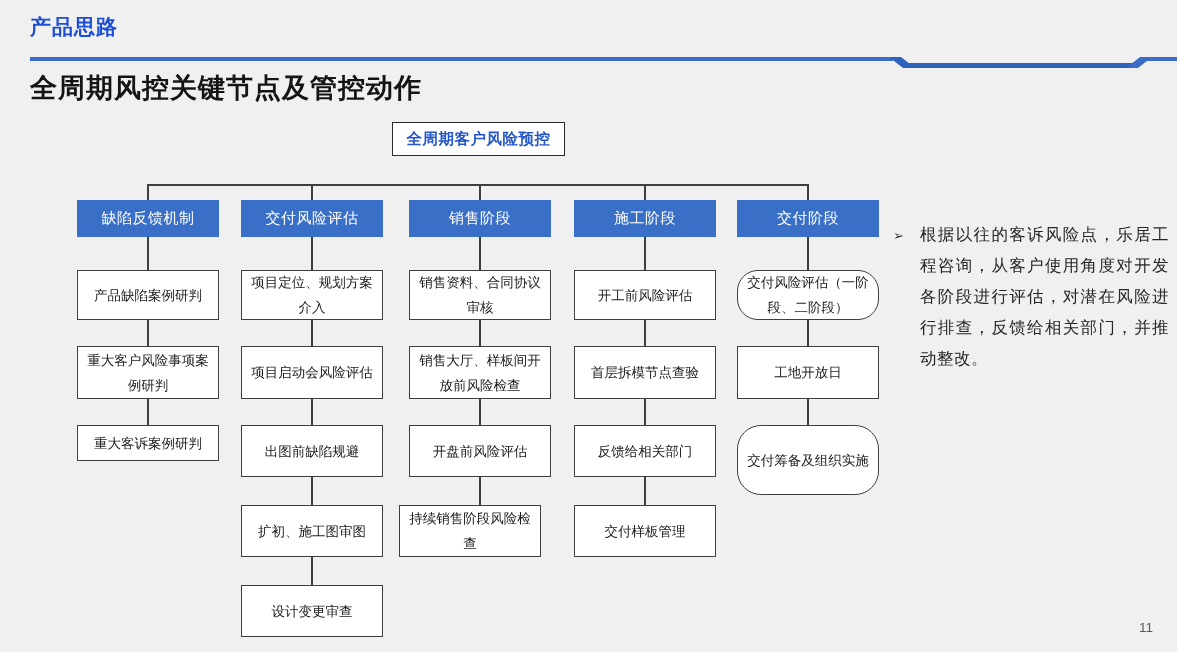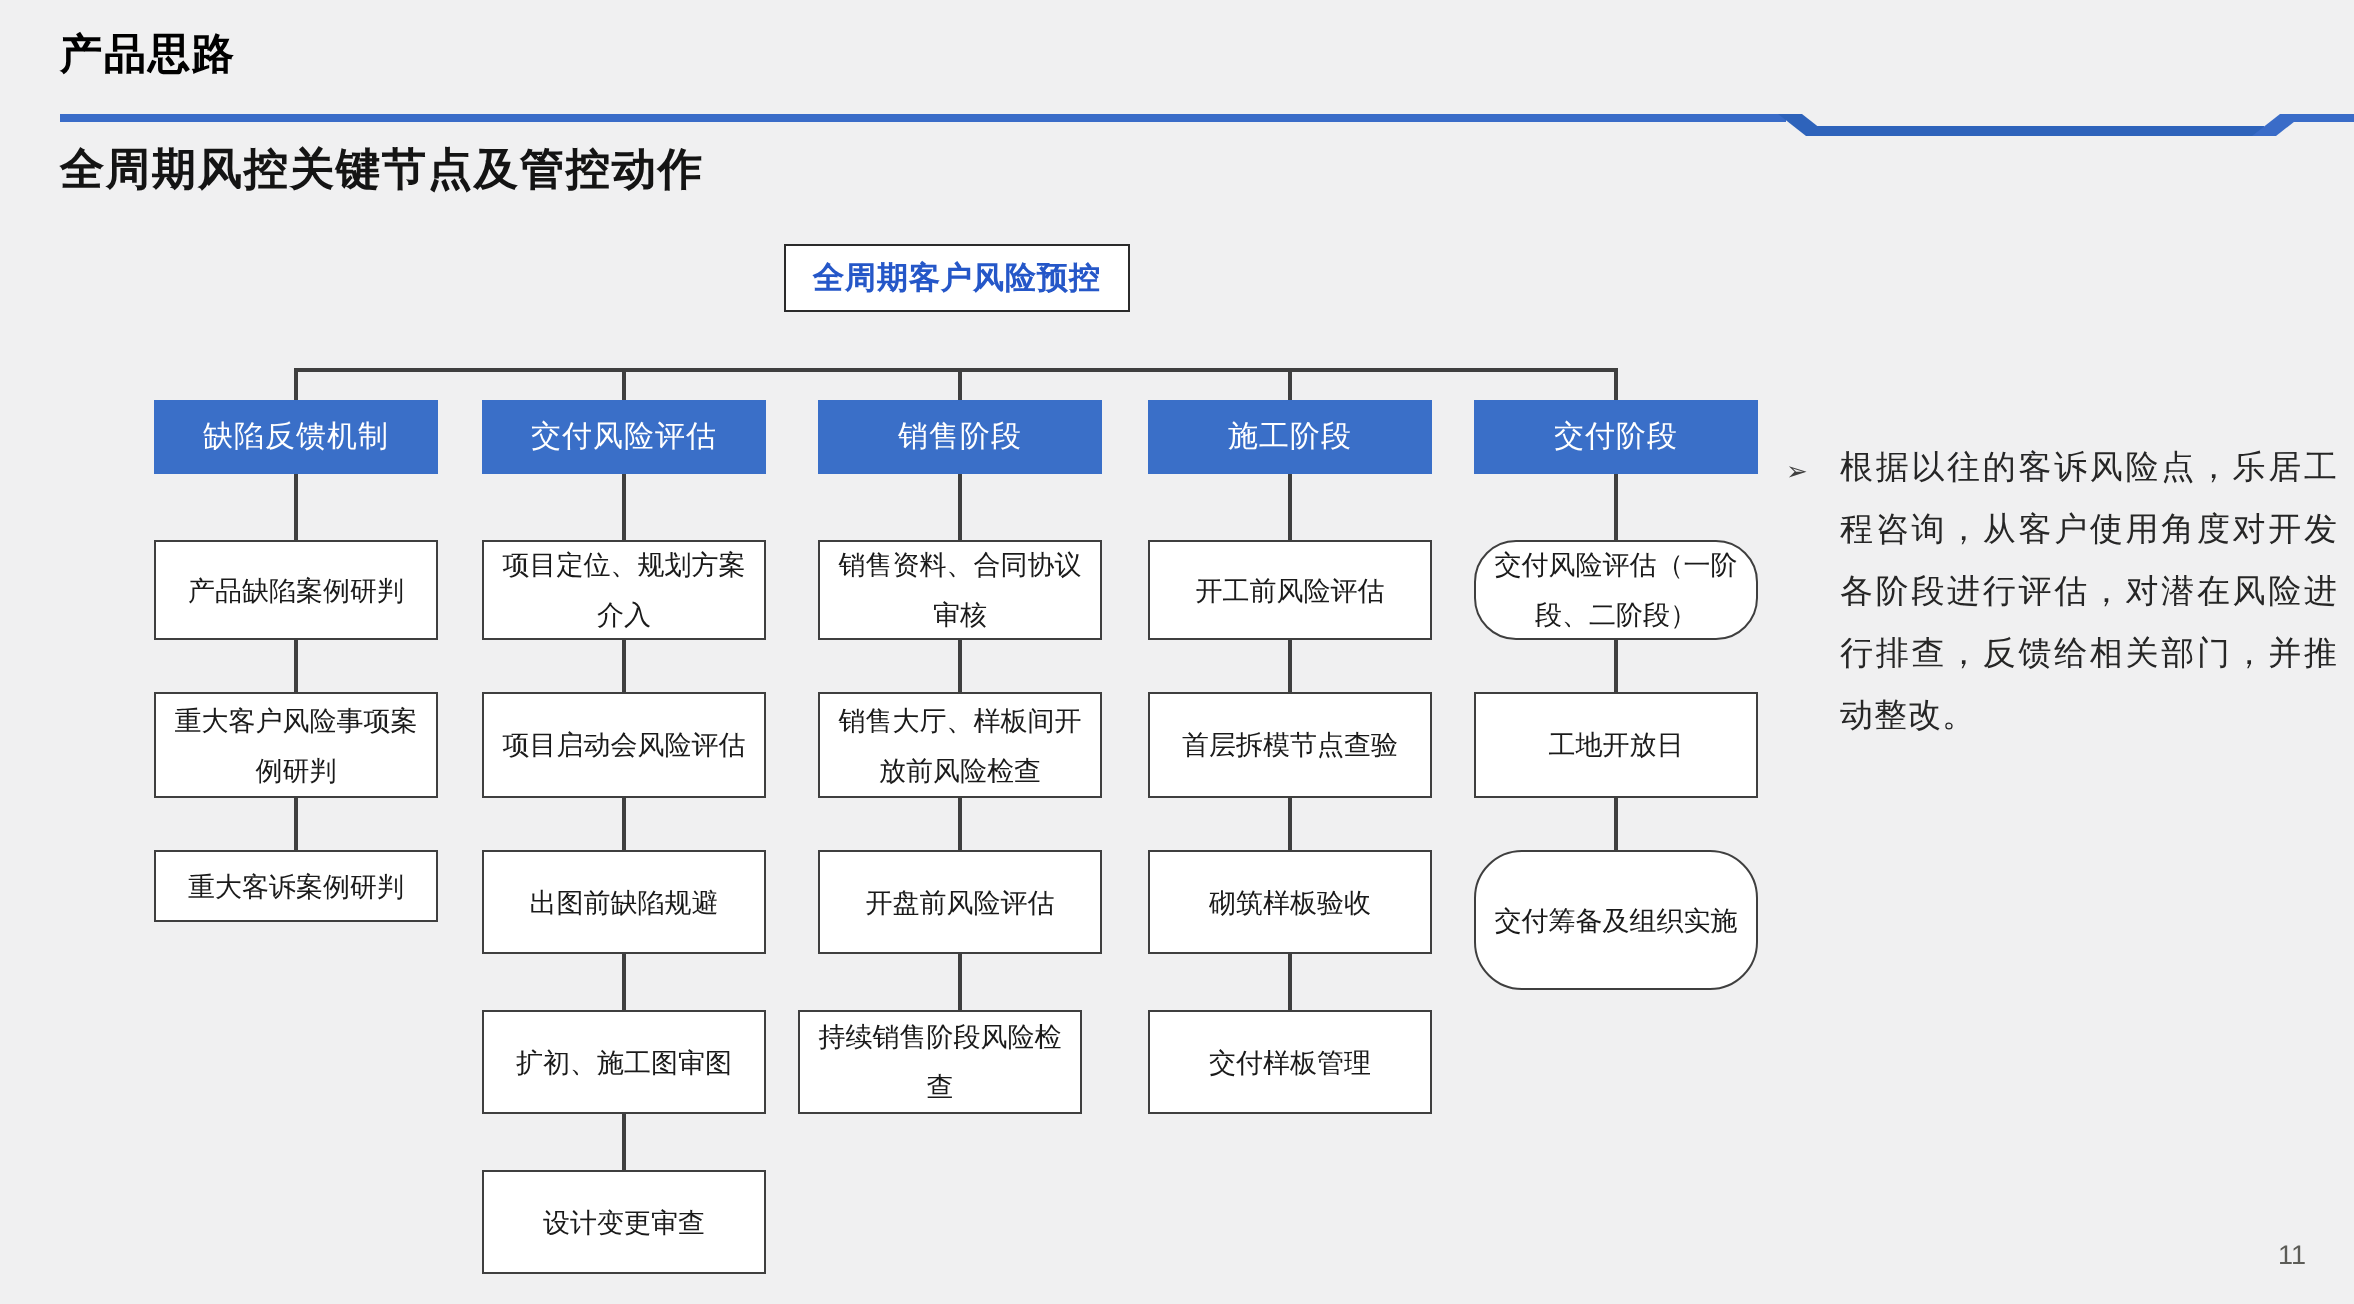--- a/index.html
+++ b/index.html
@@ -5,32 +5,32 @@
   html,body{margin:0;padding:0;}
   body{
     width:1177px;height:652px;
     background:#f0f0f1;
     font-family:"Liberation Sans","DejaVu Sans",sans-serif;
     position:relative;overflow:hidden;
   }
   .slide{position:absolute;inset:0;}
   .page-title{
     position:absolute;left:30px;top:13px;margin:0;
-    font-size:21px;font-weight:bold;color:#000000;letter-spacing:1px;
+    font-size:21px;font-weight:bold;color:#1d4ed8;letter-spacing:1px;
   }
   .tagline{
     position:absolute;right:55px;top:33px;
     font-family:"DejaVu Serif","Liberation Serif",serif;
     font-style:italic;font-weight:bold;
     font-size:15px;color:#8a8a8a;letter-spacing:3px;
   }
   .swoosh{position:absolute;left:0;top:0;}
   .diagram-title{
     position:absolute;left:30px;top:70px;margin:0;
-    font-size:22px;font-weight:bold;color:#141414;letter-spacing:1px;
+    font-size:27px;font-weight:bold;color:#141414;letter-spacing:1px;
   }
   .root{
     position:absolute;left:392px;top:122px;width:173px;height:34px;
     background:#ffffff;border:1.6px solid #2b2b2b;box-sizing:border-box;
     display:flex;align-items:center;justify-content:center;
     font-size:15.5px;font-weight:bold;color:#2557c8;letter-spacing:.5px;
   }
   .stage{
     position:absolute;width:142px;height:37px;box-sizing:border-box;
     background:#3a6fc8;color:#ffffff;
@@ -115,21 +115,21 @@
     <div class="node" style="left:409px;top:425px;height:52px;">开盘前风险评估</div>
     <div class="vline" style="left:479px;top:477px;height:28px;"></div>
     <div class="node" style="left:399px;top:505px;height:52px;">持续销售阶段风险检查</div>
 
     <div class="stage" style="left:574px;top:200px;">施工阶段</div>
     <div class="vline" style="left:644px;top:237px;height:33px;"></div>
     <div class="node" style="left:574px;top:270px;height:50px;">开工前风险评估</div>
     <div class="vline" style="left:644px;top:320px;height:26px;"></div>
     <div class="node" style="left:574px;top:346px;height:53px;">首层拆模节点查验</div>
     <div class="vline" style="left:644px;top:399px;height:26px;"></div>
-    <div class="node" style="left:574px;top:425px;height:52px;">砌筑样板验收</div>
+    <div class="node" style="left:574px;top:425px;height:52px;">反馈给相关部门</div>
     <div class="vline" style="left:644px;top:477px;height:28px;"></div>
     <div class="node" style="left:574px;top:505px;height:52px;">交付样板管理</div>
 
     <div class="stage" style="left:737px;top:200px;">交付阶段</div>
     <div class="vline" style="left:807px;top:237px;height:33px;"></div>
     <div class="node" style="left:737px;top:270px;height:50px;border-radius:21px;">交付风险评估（一阶段、二阶段）</div>
     <div class="vline" style="left:807px;top:320px;height:26px;"></div>
     <div class="node" style="left:737px;top:346px;height:53px;">工地开放日</div>
     <div class="vline" style="left:807px;top:399px;height:26px;"></div>
     <div class="node" style="left:737px;top:425px;height:70px;border-radius:24px;">交付筹备及组织实施</div>

